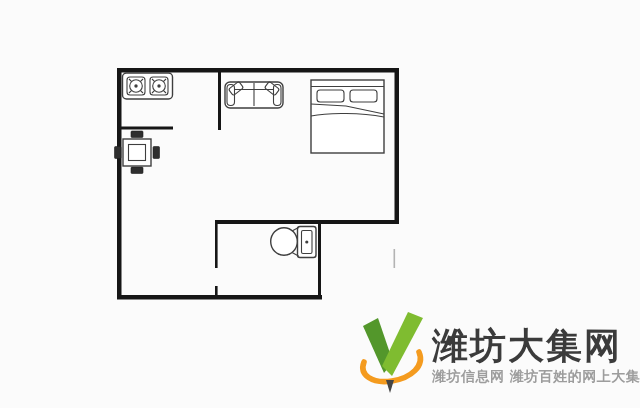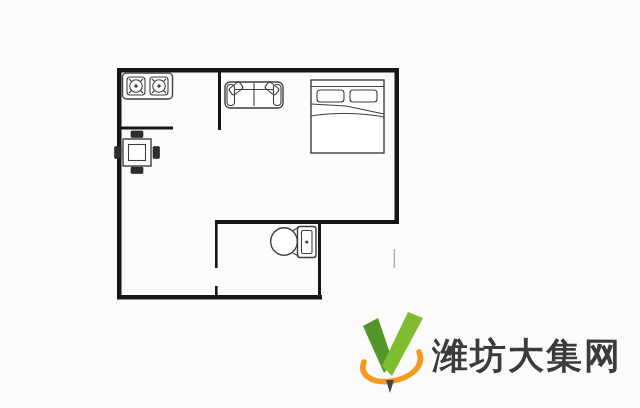--- a/index.html
+++ b/index.html
@@ -102,16 +102,17 @@
 
   <div class="watermark">
     <svg class="wm-logo" width="74" height="92" viewBox="0 0 74 92">
       <polygon points="7,16 22,8 37,52 28,63" fill="#53972b"></polygon>
       <polygon points="52,2 67,8 36,66 26,56" fill="#7fbc30"></polygon>
       <path d="M63,42 C69,56 55,68 36,71 C16,74 3,65 8,52" fill="none" stroke-width="5.6" stroke-linecap="round" stroke="#f49b1f"></path>
       <polygon points="30,70 34,83 38,70" fill="#454545"></polygon>
     </svg>
     <div class="wm-text">
       <div class="wm-title">潍坊大集网</div>
+      <div class="wm-subtitle">潍坊信息网 潍坊百姓的网上大集</div>
     </div>
   </div>
 
 </div>
 
 </body></html>

